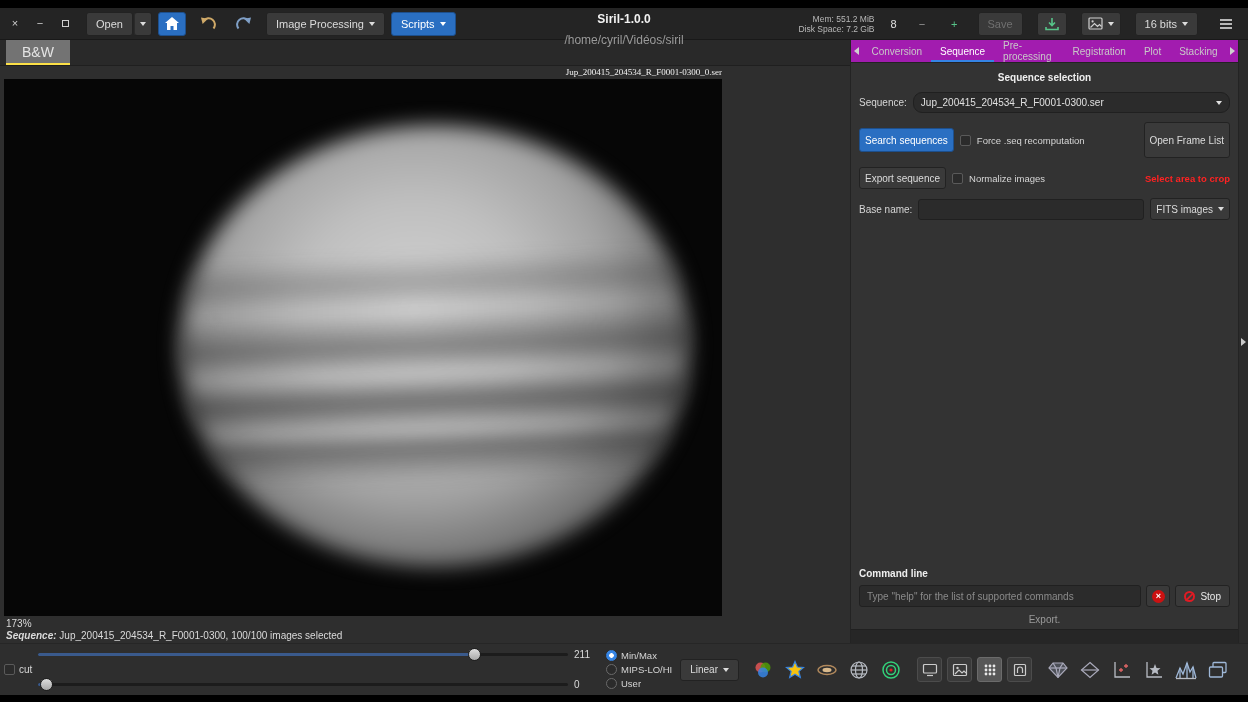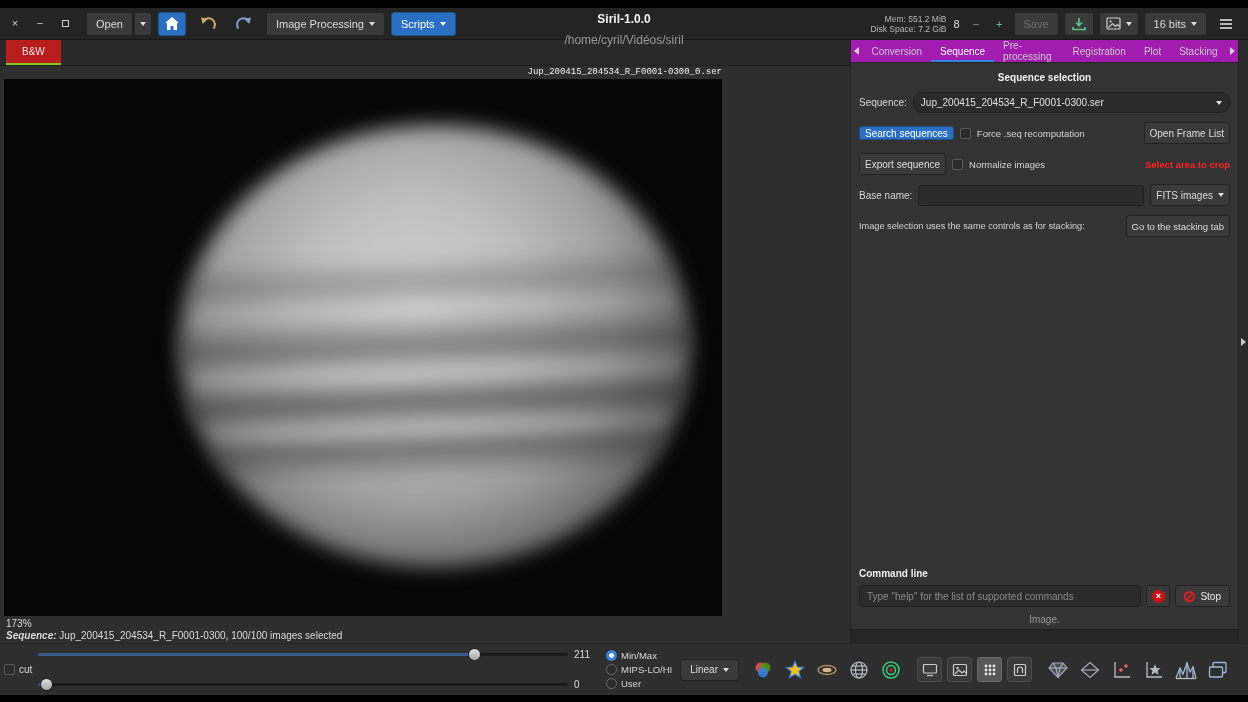--- a/index.html
+++ b/index.html
@@ -17,33 +17,33 @@
 .btn.flat{background:transparent;border-color:transparent}
 .btn.disabled{color:#707070}
 .btn.iconb{padding:0 6px}
 .caret-btn{padding:0 5px;margin-left:-5px;border-left:1px solid #2a2a2a}
 .tri{width:0;height:0;border-left:3.5px solid transparent;border-right:3.5px solid transparent;border-top:4.5px solid currentColor;display:inline-block}
 .tri-left{width:0;height:0;border-top:4px solid transparent;border-bottom:4px solid transparent;border-right:5px solid currentColor;display:inline-block}
 .tri-right{width:0;height:0;border-top:4px solid transparent;border-bottom:4px solid transparent;border-left:5px solid currentColor;display:inline-block}
 .title-block{position:absolute;left:50%;top:4px;transform:translateX(-50%);text-align:center;pointer-events:none}
 .title-block .t{font-size:12px;font-weight:bold;color:#f2f2f2}
 .title-block .s{font-size:12px;color:#9a9a9a;margin-top:7px}
-.hright{margin-left:auto;display:flex;align-items:center;gap:5px}
+.hright{margin-left:auto;display:flex;align-items:center;gap:14px}
 .memblock{text-align:right;font-size:8.5px;color:#b8b8b8;line-height:10px}
 .counter{font-size:11px;color:#e0e0e0;margin:0 2px}
 .minusb{color:#9a9a9a}
 .plusb{color:#57c489}
 
 
 .main{flex:1;display:flex;min-height:0}
 .left-pane{width:850px;display:flex;flex-direction:column;background:#2e2e2e}
 .tabbar{flex:0 0 26px;background:#292929;border-bottom:1px solid #1f1f1f;display:flex;align-items:stretch;padding-left:6px}
-.tab-bw{display:flex;align-items:center;padding:0 16px;font-size:10px;color:#e4e4e4;border-bottom:2px solid #84cc16;background:#b91c1c}
+.tab-bw{display:flex;align-items:center;padding:0 16px;font-size:14px;color:#e4e4e4;border-bottom:2px solid #fde047;background:#737373}
 .image-area{flex:1;position:relative}
-.image-label{position:absolute;top:1px;left:4px;width:718px;text-align:right;font-family:Liberation Mono, monospace;font-size:9px;color:#f2f2f2}
+.image-label{position:absolute;top:1px;left:4px;width:718px;text-align:right;font-family:Liberation Serif, serif;font-size:9px;color:#f2f2f2}
 .canvas{position:absolute;top:13px;left:4px;width:718px;height:537px;background:#060606;overflow:hidden}
 .planet{position:absolute;left:176px;top:46px;width:510px;height:442px;border-radius:50%;background:radial-gradient(ellipse at 46% 42%,#d4d4d4 0%,#bfbfbf 30%,#a2a2a2 52%,#6c6c6c 72%,#242424 92%,#000 100%);filter:blur(10px)}
 .bands{position:absolute;left:176px;top:46px;width:510px;height:442px;border-radius:50%;background:linear-gradient(178deg,transparent 30%,rgba(40,40,40,.28) 36%,transparent 42%,rgba(35,35,35,.45) 50%,transparent 56%,rgba(28,28,28,.52) 62%,rgba(0,0,0,0) 68%,rgba(30,30,30,.45) 72%,transparent 79%);filter:blur(7px)}
 .moon{position:absolute;left:206px;top:236px;width:8px;height:8px;border-radius:50%;background:#979797;filter:blur(2px)}
 .status{flex:0 0 26px;padding:1px 6px;font-size:10px;line-height:12px;color:#dadada}
 .bi{font-weight:bold;font-style:italic}
 
 
 .right-pane{width:388px;background:#333;border-left:1px solid #232323;display:flex;flex-direction:column}
 .rtabs{flex:0 0 23px;display:flex;align-items:stretch;background:#a21caf;border-bottom:1px solid #232323;font-size:10px;color:#c8c8c8}
@@ -230,62 +230,58 @@
 
         <div class="row">
           <span>Sequence:</span>
           <div class="select">
             <span>Jup_200415_204534_R_F0001-0300.ser</span>
             <span class="tri"></span>
           </div>
         </div>
 
         <div class="row">
-          <button class="btn small blue" style="height:14px;font-size:10px">Search sequences</button>
+          <button class="btn small blue" style="height:24px;font-size:10px">Search sequences</button>
           <span class="checkbox"></span>
           <span class="cblabel">Force .seq recomputation</span>
-          <button class="btn small" style="height:22px;font-size:10px;margin-left:auto">Open Frame List</button>
+          <button class="btn small" style="height:36px;font-size:10px;margin-left:auto">Open Frame List</button>
         </div>
 
 
         <div class="row">
           <button class="btn small" style="height:22px;font-size:10px">Export sequence</button>
           <span class="checkbox"></span>
           <span class="cblabel">Normalize images</span>
           <span class="warn">Select area to crop</span>
         </div>
 
         <div class="row">
           <span>Base name:</span>
           <input class="tinput" style="flex: 1 1 0%;">
           <button class="btn small" style="height:22px;font-size:10px">
             <span>FITS images</span>
             <span class="tri"></span>
           </button>
         </div>
 
-        <div class="row">
-          <span class="note">Image selection uses the same controls as for stacking:</span>
-          <button class="btn small" style="height:22px;font-size:9.5px;margin-left:auto">Go to the stacking tab</button>
-        </div>
 
         <div class="spacer"></div>
 
         <div class="cmd-label">Command line</div>
         <div class="cmd-row">
           <input class="cmd-input" placeholder="Type &quot;help&quot; for the list of supported commands" style="">
           <button class="mini-btn">
               <span class="redx">×</span>
             </button>
           <button class="stop-btn">
             <span class="stop-ico"></span>
             <span>Stop</span>
           </button>
         </div>
-        <div class="ready">Image.</div>
+        <div class="ready">Export.</div>
       </div>
       <div class="rfooter"></div>
     </div>
 
     <div class="edge">
       <span class="tri-right"></span>
     </div>
   </div>
 
   <div class="bottombar">

